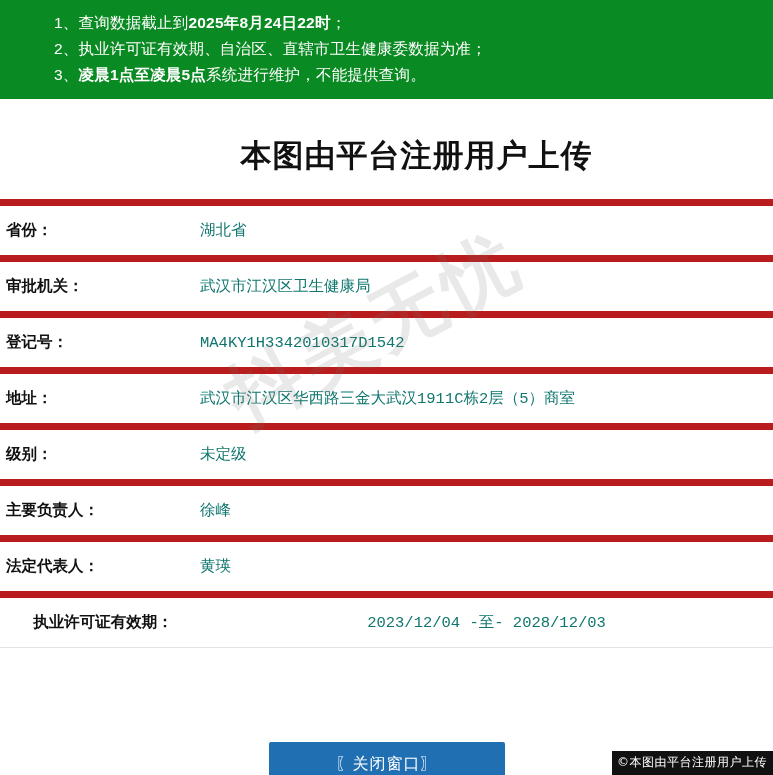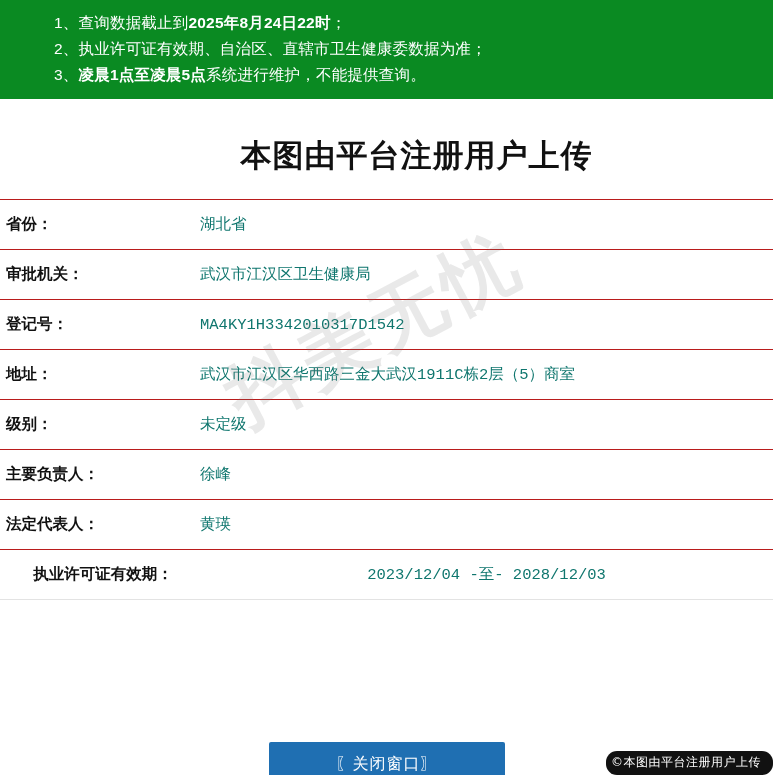--- a/index.html
+++ b/index.html
@@ -51,21 +51,21 @@
     padding-left: 60px;
   }
 
   
   .table {
     width: 773px;
     border-collapse: collapse;
     table-layout: fixed;
   }
   .table tr {
-    border-top: 1px solid #b91c1c;
+    border-top: 7px solid #b91c1c;
   }
   .table tr:last-child { border-bottom: 1px solid #e3e3e3; text-align: center; }
   .table td {
     padding: 14px 0 14px 0;
     vertical-align: middle;
     font-size: 15.5px;
     color: #1a1a1a;
     height: 49px;
   }
   td.label {
@@ -122,25 +122,24 @@
   }
 
   
   .upload-badge {
     position: absolute;
     right: 0px;
     bottom: 0px;
     background: #111111;
     color: #ffffff;
     font-size: 12px;
-    padding: 3px 12px 4px 5px;
+    padding: 3px 6px 4px 5px;
     letter-spacing: 0.5px;
     white-space: nowrap;
     font-family: "DejaVu Sans", sans-serif;
-    border-radius: 11px;
   }
 </style>
 </head>
 <body>
 
 <div class="page">
 
   <div class="notice">
     <div class="notice-line">
       <span class="notice-num">1、</span><span>查询数据截止到</span><span class="b">2025年8月24日22时</span><span>；</span>

